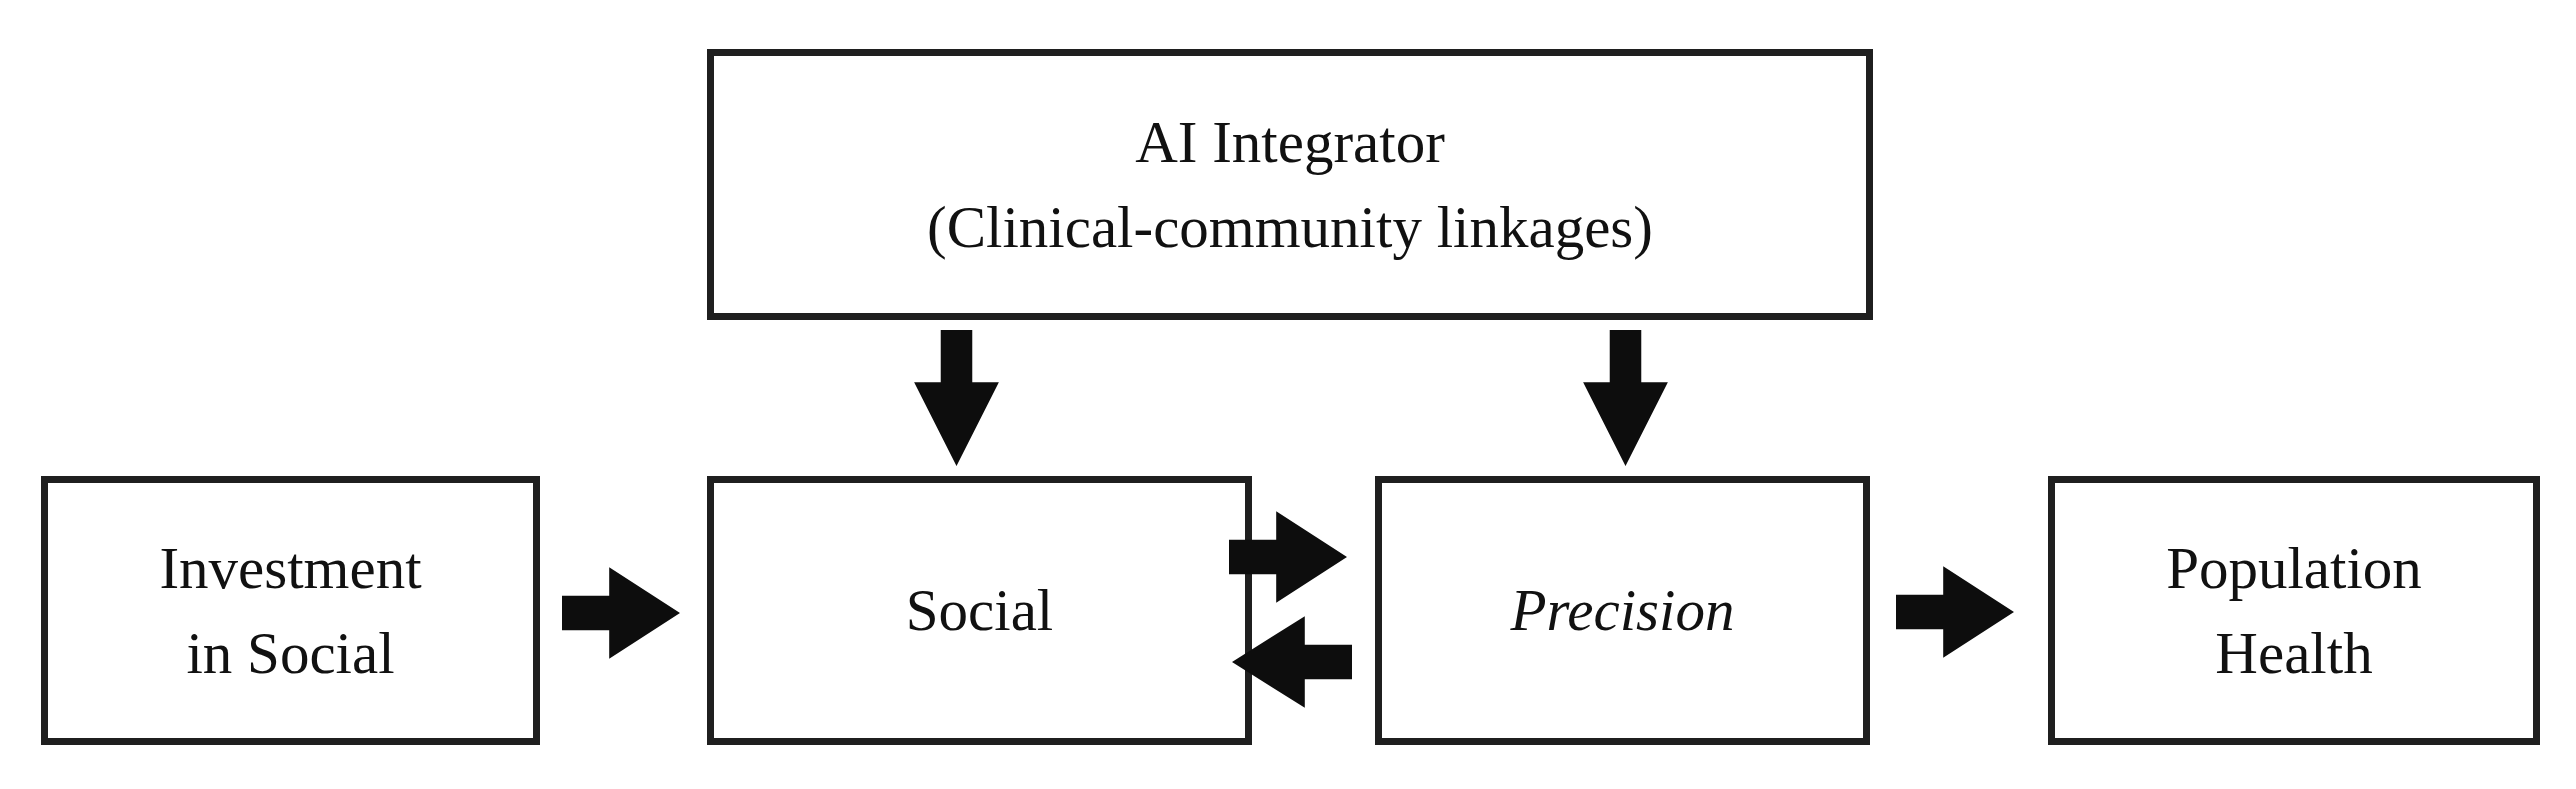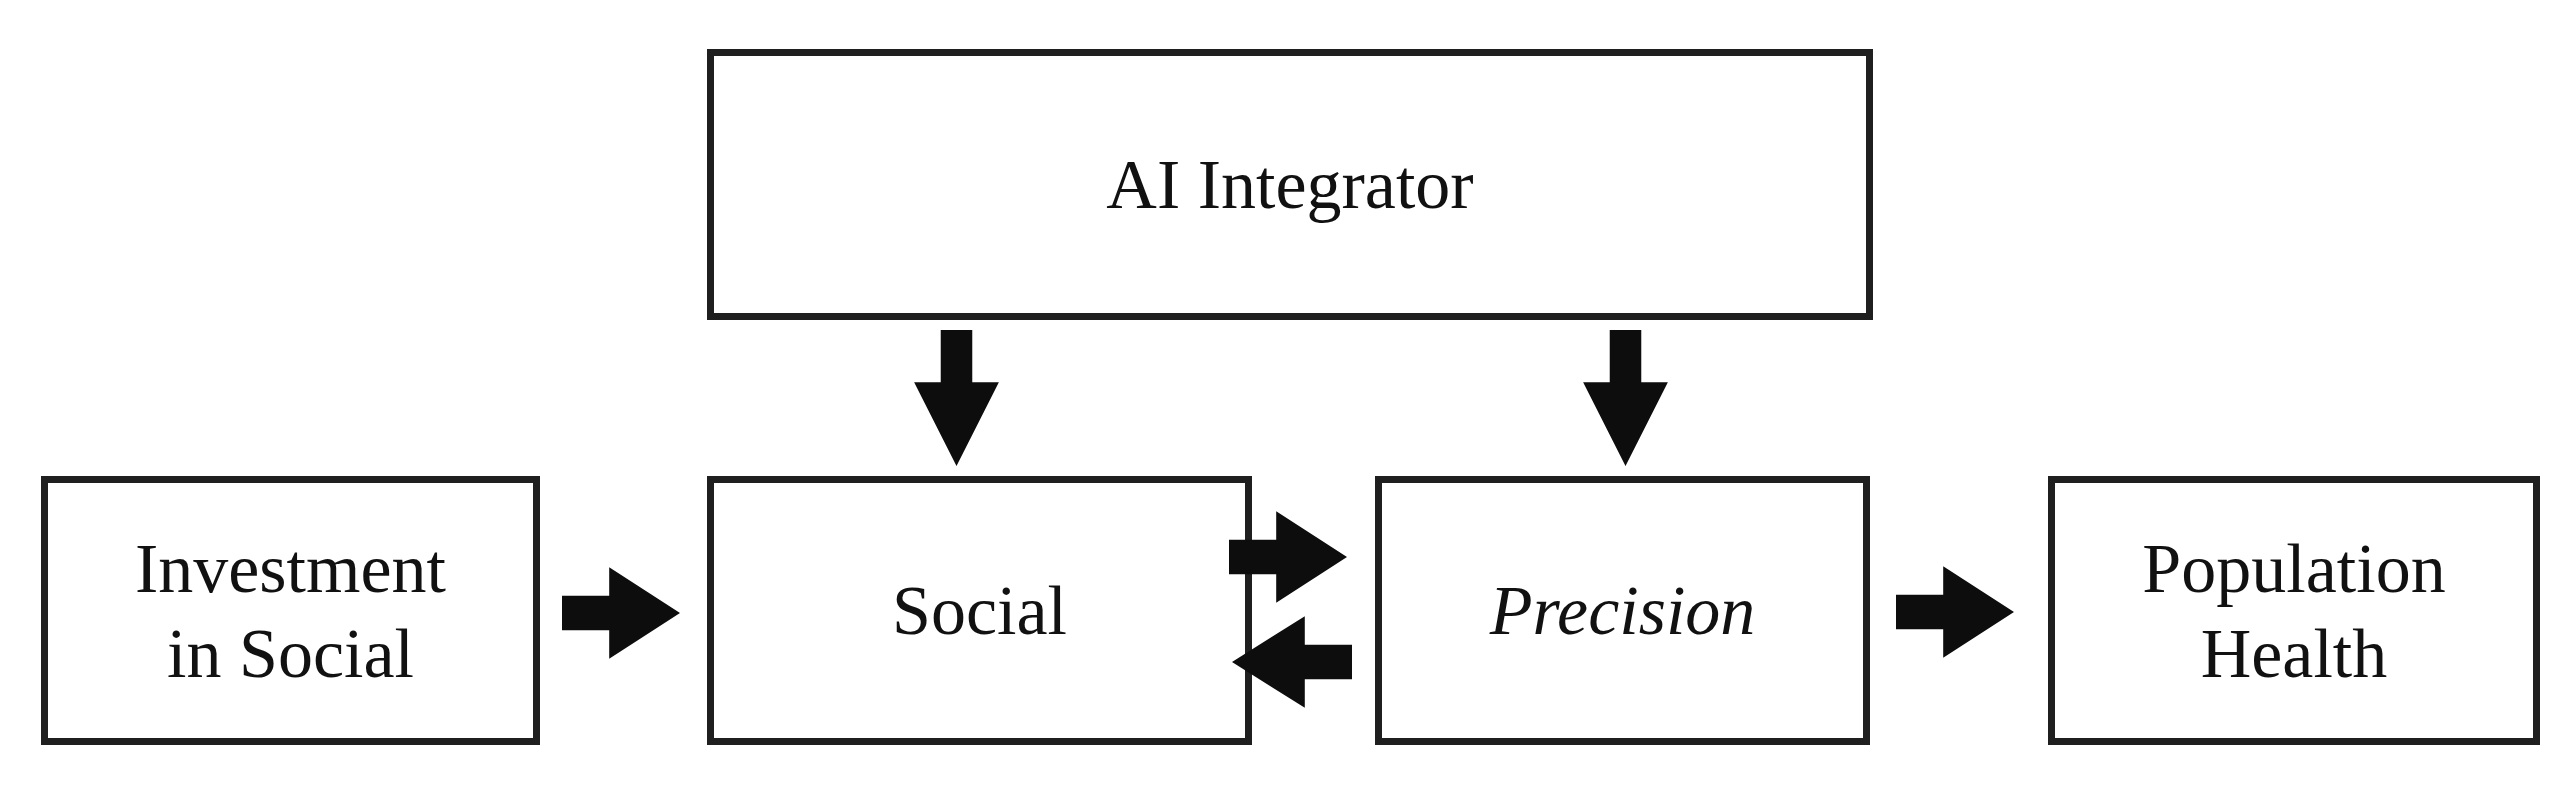--- a/index.html
+++ b/index.html
@@ -21,21 +21,21 @@
   .node{
     position:absolute;
     box-sizing:border-box;
     border:7px solid var(--border);
     background:var(--bg);
     display:flex;
     flex-direction:column;
     align-items:center;
     justify-content:center;
     text-align:center;
-    font-size:70px;
+    font-size:59px;
     line-height:85px;
   }
   .node span{display:block;white-space:nowrap;}
   
   #node-ai         {left:707px;  top:49px;  width:1166px; height:271px;}
   #node-investment {left:41px;   top:476px; width:499px;  height:269px;text-align:center;}
   #node-social     {left:707px;  top:476px; width:545px;  height:269px;}
   #node-precision  {left:1375px; top:476px; width:495px;  height:269px;font-style:italic;}
   #node-population {left:2048px; top:476px; width:492px;  height:269px;}
   .edge{position:absolute;}
@@ -47,20 +47,21 @@
   #edge-precision-social   {left:1232px; top:616px;}
   #edge-precision-population{left:1896px;top:566px;}
 </style>
 </head>
 <body>
 
 <div class="canvas">
 
   <div class="node" id="node-ai">
     <span>AI Integrator</span>
+    <span>(Clinical-community linkages)</span>
   </div>
 
   <div class="node" id="node-investment">
     <span>Investment</span>
     <span>in Social</span>
   </div>
 
   <div class="node" id="node-social">
     <span>Social</span>
   </div>

